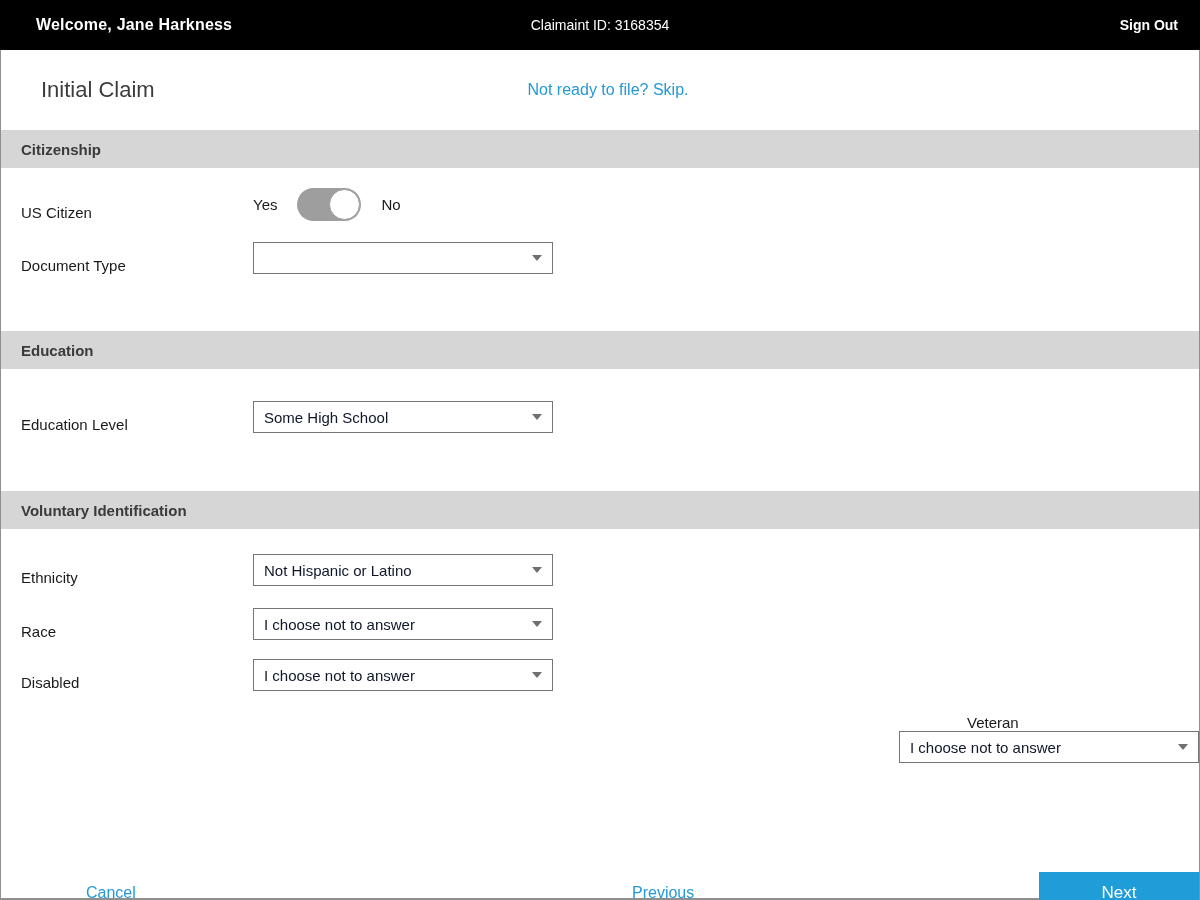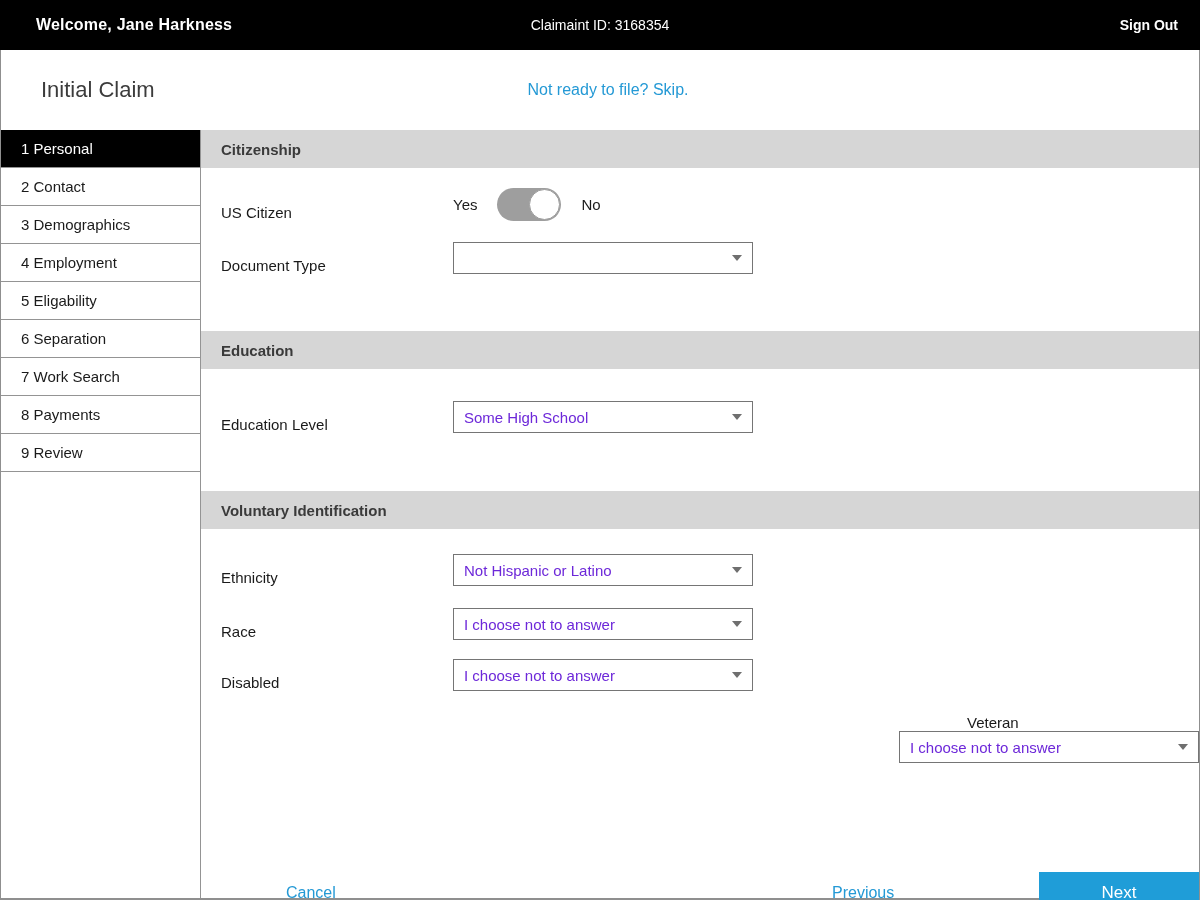--- a/index.html
+++ b/index.html
@@ -132,21 +132,21 @@
     background: #ffffff;
     border: 1px solid #757575;
     display: flex;
     align-items: center;
     justify-content: space-between;
     padding: 0 10px;
     font-size: 15px;
     cursor: pointer;
   }
   .select .select-value {
-    color: #6d28d9;
+    color: #0f172a;
     white-space: nowrap;
     overflow: hidden;
   }
   .caret {
     width: 0; height: 0;
     border-left: 5px solid transparent;
     border-right: 5px solid transparent;
     border-top: 6px solid #6f6f6f;
     flex-shrink: 0;
   }
@@ -220,31 +220,20 @@
 
 <div class="page">
 
   <div class="page-header">
     <div class="page-title">Initial Claim</div>
     <div class="skip-link">Not ready to file? Skip.</div>
   </div>
 
   <div class="body">
 
-    <div class="sidebar">
-      <div class="sidebar-item active">1 Personal</div>
-      <div class="sidebar-item">2 Contact</div>
-      <div class="sidebar-item">3 Demographics</div>
-      <div class="sidebar-item">4 Employment</div>
-      <div class="sidebar-item">5 Eligability</div>
-      <div class="sidebar-item">6 Separation</div>
-      <div class="sidebar-item">7 Work Search</div>
-      <div class="sidebar-item">8 Payments</div>
-      <div class="sidebar-item">9 Review</div>
-    </div>
 
     <div class="main">
 
       <div class="section-header">Citizenship</div>
 
       <div class="row" style="margin-top:17px; height:36px;">
         <div class="field-label">US Citizen</div>
         <div class="toggle-group">
           <span>Yes</span>
           <div class="toggle">

